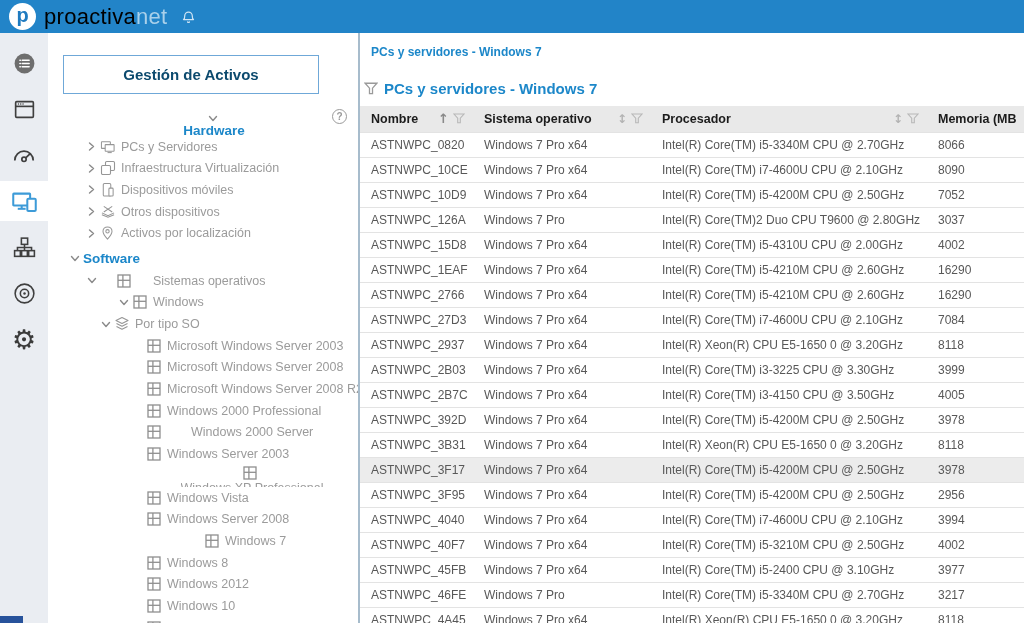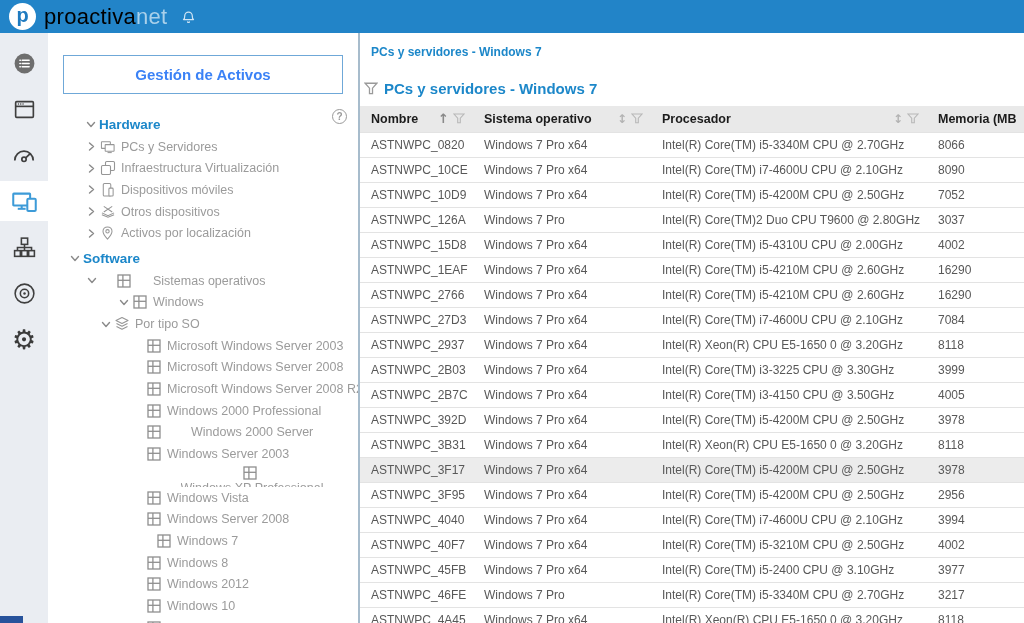--- a/index.html
+++ b/index.html
@@ -22,22 +22,22 @@
   
   .iconbar { width:48px; background:#EAEDF2; flex-shrink:0; position:relative; padding-top:7px; }
   .icon-slot { width:48px; height:46px; display:flex; align-items:center; justify-content:center; cursor:pointer; }
   .icon-slot.active { background:#ffffff; height:40px; margin:3px 0; }
   .sicon { display:flex; align-items:center; justify-content:center; }
   .gear-glyph { font-size:27px; color:#3b3b3b; line-height:1; font-family:"DejaVu Sans",sans-serif; }
   .rail-accent { position:absolute; left:0; bottom:0; width:23px; height:7px; background:#27529B; }
 
   
   .treepanel { width:310px; background:#fff; flex-shrink:0; position:relative; }
-  .ga-button { position:absolute; left:15px; top:22px; width:280px; height:39px;
-    background:#fff; border:1px solid #6FA8D8; color:#3b82f6; font-weight:bold; font-size:15px;
+  .ga-button { position:absolute; left:15px; top:22px; width:256px; height:39px;
+    background:#fff; border:1px solid #6FA8D8; color:#0c4a6e; font-weight:bold; font-size:15px;
     display:flex; align-items:center; justify-content:center; cursor:pointer; }
   .help-badge { position:absolute; right:11px; top:76px; width:15px; height:15px; border:1.4px solid #9a9a9a;
     border-radius:50%; color:#9a9a9a; font-size:10px; font-weight:bold;
     display:flex; align-items:center; justify-content:center; }
   .tree { position:absolute; left:0; right:0; top:77px; bottom:0; overflow:hidden; }
   .tree-item { height:21.7px; display:flex; align-items:center; font-size:12.5px; color:#9b9b9b;
     white-space:nowrap; cursor:pointer; }
   .tree-item.section { color:#1C87C9; font-weight:bold; font-size:13.5px; margin-top:4px; }
   .chev { width:13px; display:flex; align-items:center; flex-shrink:0; }
   .ticon { width:16px; margin-right:5px; display:flex; align-items:center; flex-shrink:0; }
@@ -152,21 +152,21 @@
         <span class="sicon">
           <span class="gear-glyph">⚙</span>
         </span>
       </div>
     </aside>
 
   <nav class="treepanel">
     <button class="ga-button">Gestión de Activos</button>
     <span class="help-badge">?</span>
     <div class="tree">
-        <div class="tree-item section" style="padding-left: 38px;">
+        <div class="tree-item section" style="padding-left: 22px; flex-direction: column;">
           <span class="chev">
             <svg width="10" height="9" viewBox="0 0 9 9" fill="none" stroke="#8a8a8a" stroke-width="1.4" stroke-linecap="round" stroke-linejoin="round">
               <polyline points="1,2.5 4.5,6.5 8,2.5"></polyline>
             </svg>
           </span>
           <span class="tlabel">Hardware</span>
         </div>
         <div class="tree-item" style="padding-left: 39px;">
           <span class="chev">
             <svg width="9" height="9" viewBox="0 0 9 9" fill="none" stroke="#8a8a8a" stroke-width="1.4" stroke-linecap="round" stroke-linejoin="round">
@@ -375,21 +375,21 @@
         <div class="tree-item" style="padding-left: 98px;">
           <span class="ticon">
             <svg width="16" height="16" viewBox="0 0 16 16" fill="none" stroke="#8f8f8f" stroke-width="1.3">
               <rect x="2" y="2" width="12" height="12"></rect>
               <line x1="2" y1="7.3" x2="14" y2="7.3"></line>
               <line x1="6.9" y1="2" x2="6.9" y2="14"></line>
             </svg>
           </span>
           <span class="tlabel">Windows Server 2008</span>
         </div>
-        <div class="tree-item" style="padding-left: 108px;">
+        <div class="tree-item" style="padding-left: 108px; margin-left: 48px;">
           <span class="ticon">
             <svg width="16" height="16" viewBox="0 0 16 16" fill="none" stroke="#8f8f8f" stroke-width="1.3">
               <rect x="2" y="2" width="12" height="12"></rect>
               <line x1="2" y1="7.3" x2="14" y2="7.3"></line>
               <line x1="6.9" y1="2" x2="6.9" y2="14"></line>
             </svg>
           </span>
           <span class="tlabel">Windows 7</span>
         </div>
         <div class="tree-item" style="padding-left: 98px;">

